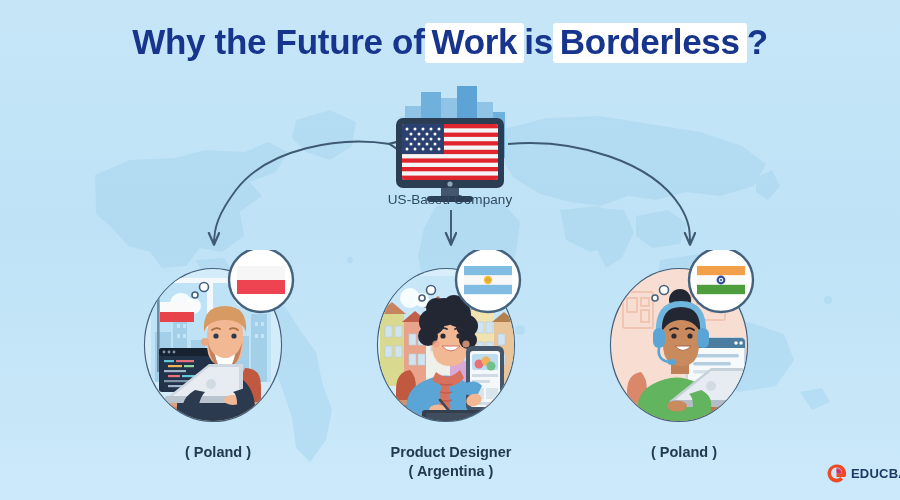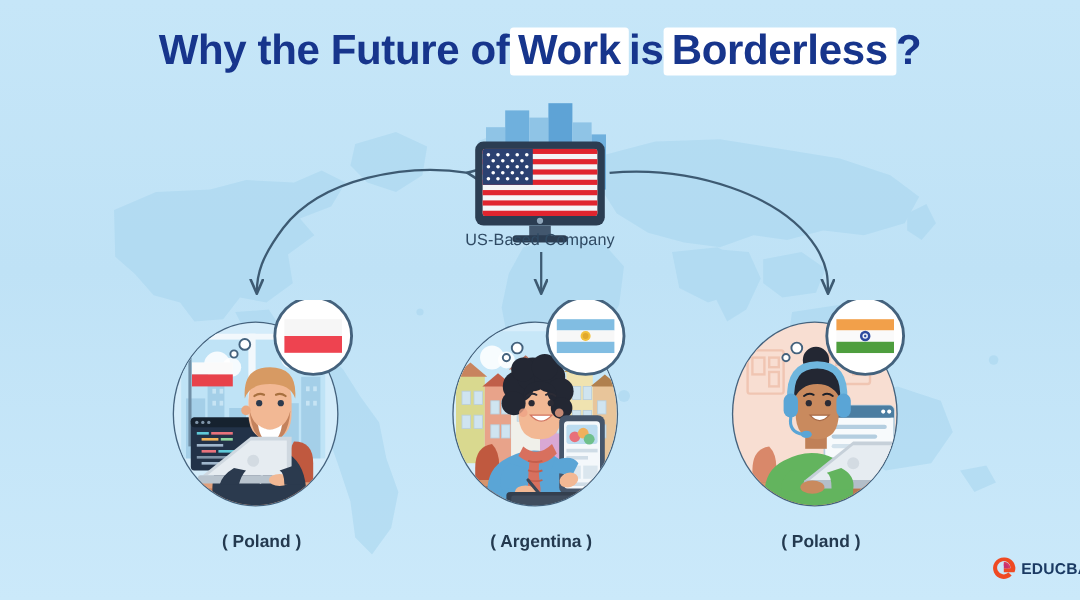--- a/index.html
+++ b/index.html
@@ -413,20 +413,21 @@
       <g>
         <rect x="98" y="16" width="48" height="9.4" fill="#81bde2"></rect>
         <rect x="98" y="25.4" width="48" height="9.4" fill="#f7f7f7"></rect>
         <rect x="98" y="34.8" width="48" height="9.4" fill="#81bde2"></rect>
         <circle cx="122" cy="30" r="4.2" fill="#f2c13c"></circle>
         <circle cx="122" cy="30" r="2.4" fill="#e0a82c"></circle>
       </g>
     </g>
   </svg>
   <div class="caption" id="c2">
+    <div>Product Designer</div>
     <div class="sub">( Argentina )</div>
   </div>
 
   <svg class="person" id="p3" viewBox="0 0 170 182">
     <defs>
       <clipPath id="clip3">
           <ellipse cx="80" cy="95" rx="68" ry="76"></ellipse>
         </clipPath>
     </defs>
     <ellipse cx="80" cy="95" rx="68" ry="76" fill="#fae3d8" stroke="#44627d" stroke-width="2.2"></ellipse>

